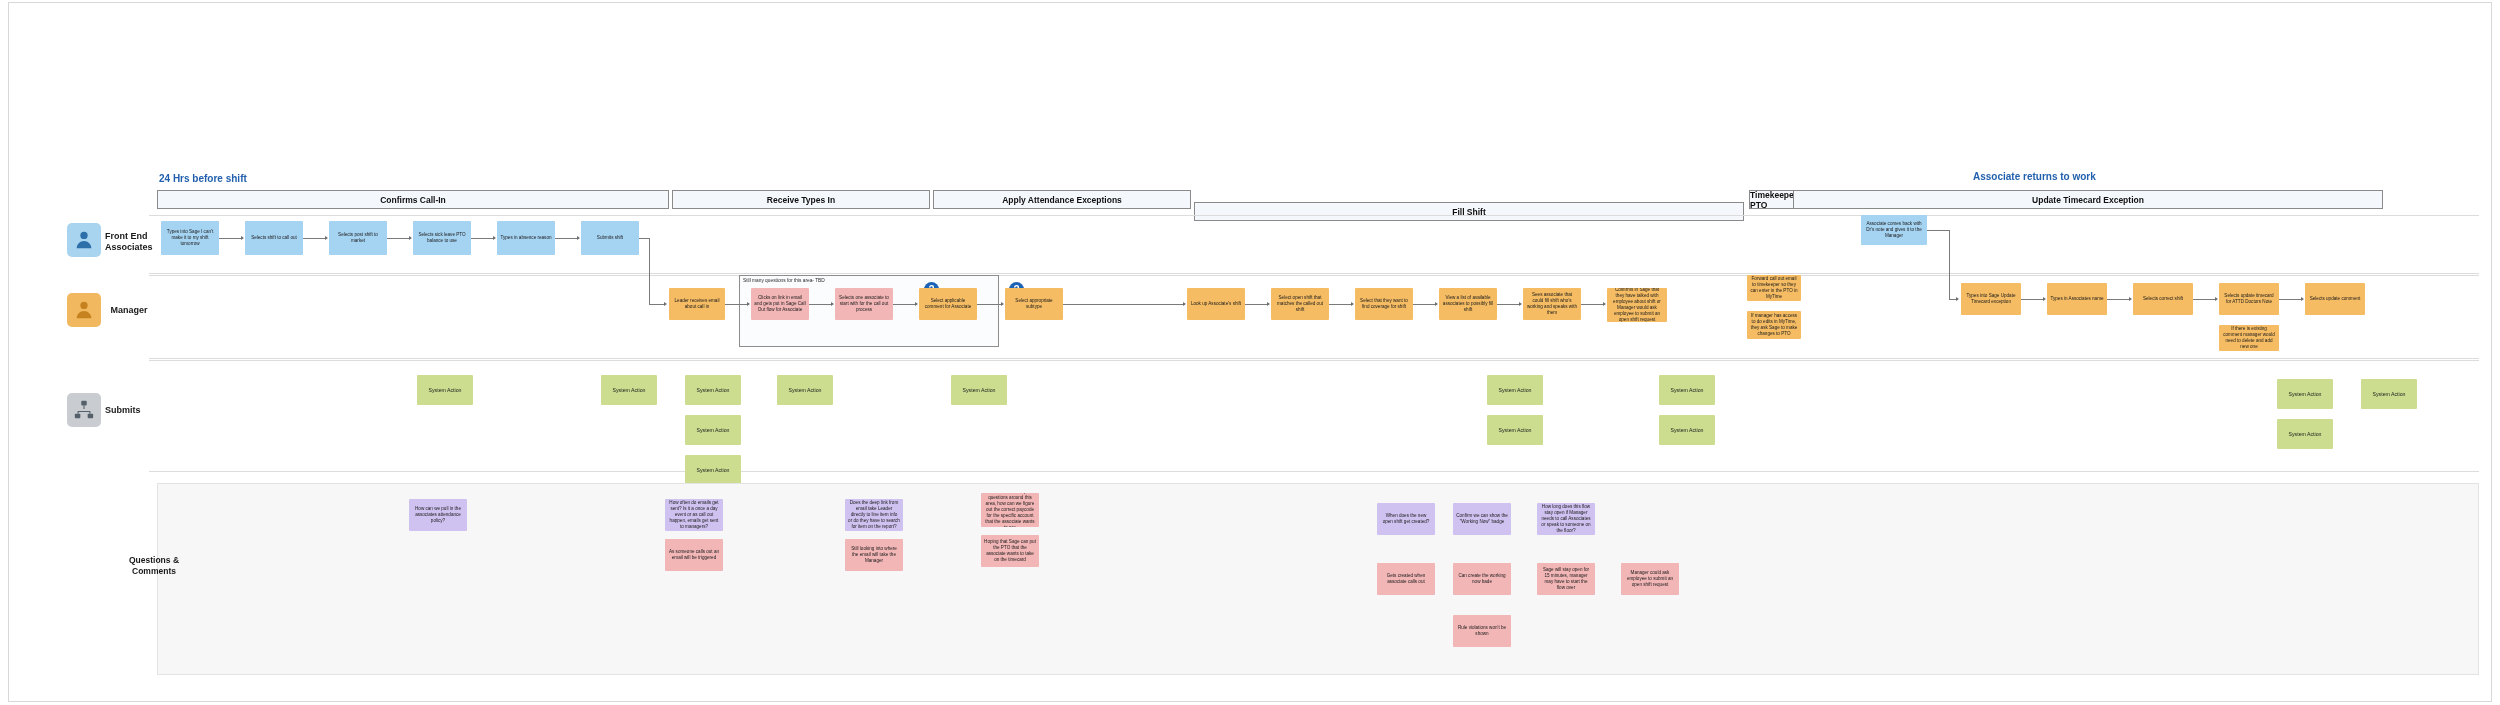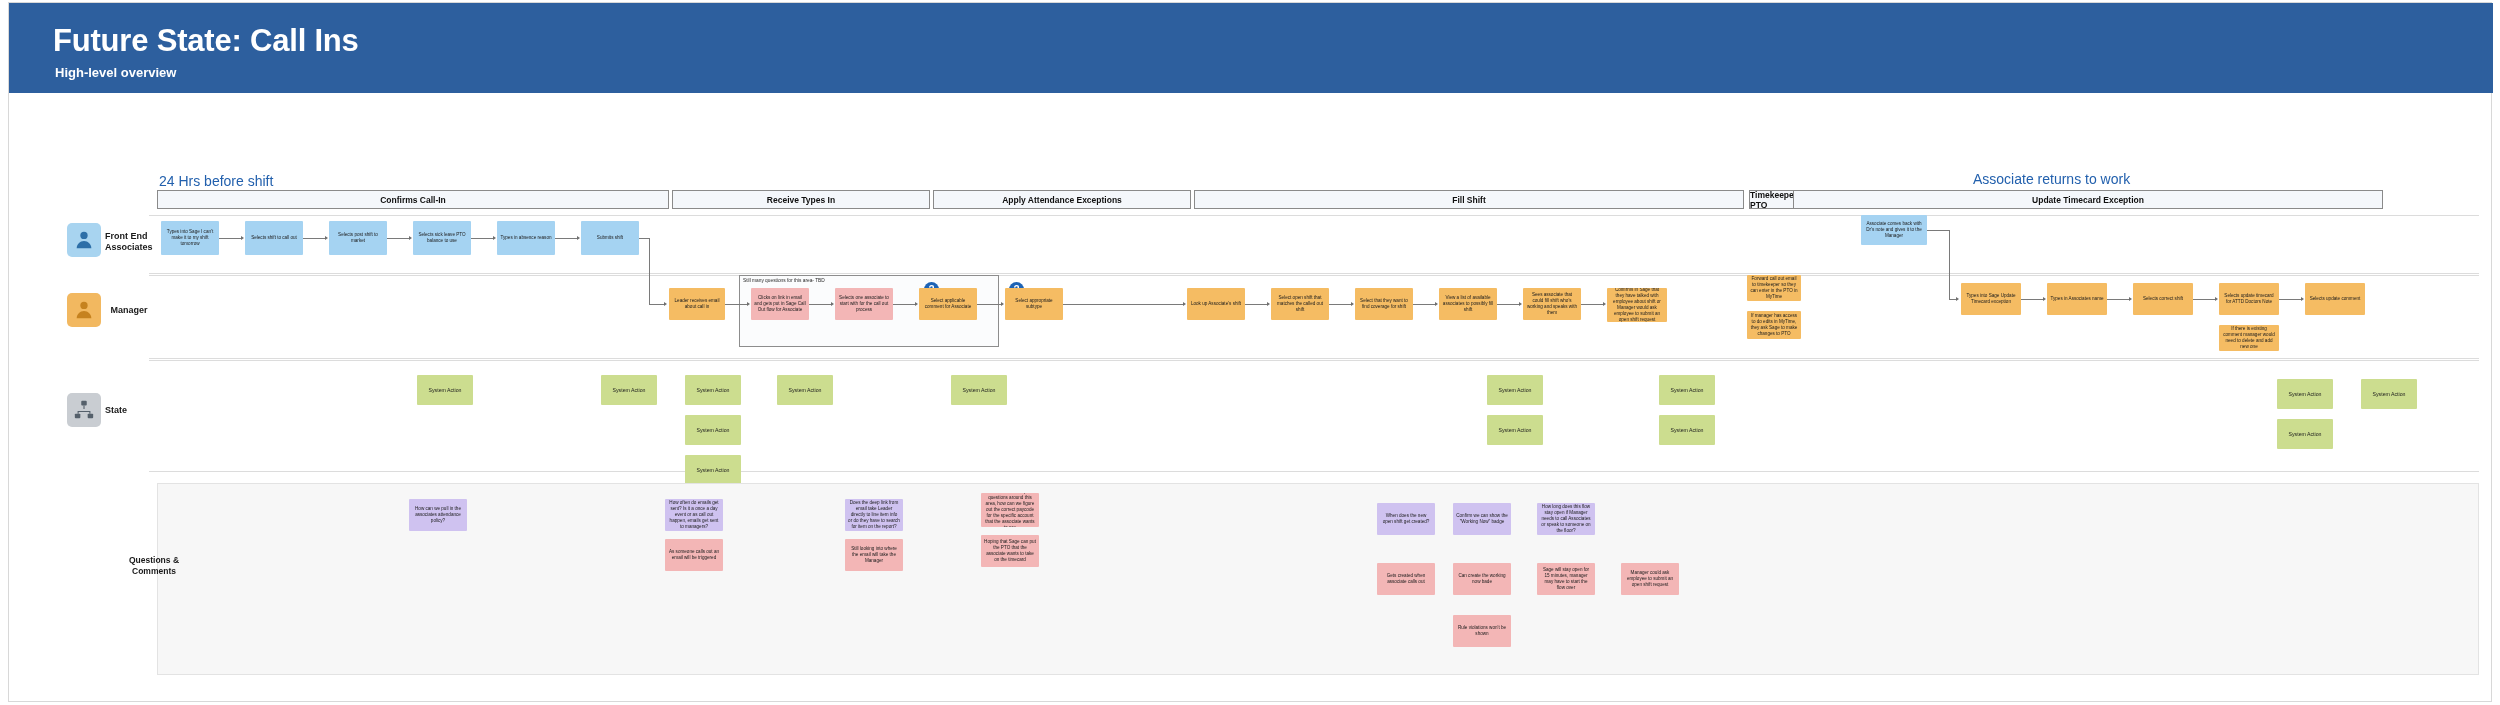--- a/index.html
+++ b/index.html
@@ -28,21 +28,21 @@
     font-size:13px; font-weight:bold; color:#ffffff;
   }
   
   .scenario{
     position:absolute; left:48px; top:105px; width:420px;
     font-size:10.5px; line-height:14px; color:#1a1a1a;
   }
   .scenario b{ font-weight:bold; }
   
   .timemark{
-    position:absolute; font-size:14px; font-weight:normal; color:#2260ad;
+    position:absolute; font-size:10px; font-weight:bold; color:#2260ad;
   }
   
   .phasebar{
     position:absolute; height:19px; top:187px;
     background:#f4f7fb; border:1.5px solid #8a8a8a;
     display:flex; align-items:center; justify-content:center;
   }
   .phasebar span{ font-size:8.5px; font-weight:bold; color:#101010; }
   
   .lane-sep{ position:absolute; left:140px; width:2330px; height:1px; background:#dcdcdc;}
@@ -99,42 +99,38 @@
   .qlabel{
     position:absolute; font-size:8.5px; font-weight:bold; color:#1a1a1a;
     text-align:center; width:90px; line-height:11px;
   }
 </style>
 </head>
 <body>
 
 <div class="board">
 
-  <div class="hdr">
-    <h1>Future State: Call Ins</h1>
-    <h2>High-level overview</h2>
-  </div>
 
 
   <div id="timemarks">
       <div class="timemark" style="left:150px;top:170px;">24 Hrs before shift</div>
       <div class="timemark" style="left:1964px;top:168px;">Associate returns to work</div>
     </div>
 
   <div id="phases">
       <div class="phasebar" style="left:148px;width:512px;">
         <span>Confirms Call-In</span>
       </div>
       <div class="phasebar" style="left:663px;width:258px;">
         <span>Receive Types In</span>
       </div>
       <div class="phasebar" style="left:924px;width:258px;">
         <span>Apply Attendance Exceptions</span>
       </div>
-      <div class="phasebar" style="left:1185px;width:550px;">
+      <div class="phasebar" style="left:1185px;width:550px;margin-top:12px;">
         <span>Fill Shift</span>
       </div>
       <div class="phasebar" style="left:1740px;width:115px;">
         <span>Timekeeper to Approve PTO</span>
       </div>
       <div class="phasebar" style="left:1784px;width:590px;">
         <span>Update Timecard Exception</span>
       </div>
     </div>
 
@@ -168,21 +164,21 @@
 
   <div class="lane-icon gray" style="left:58px; top:390px">
     <svg viewBox="0 0 24 24" fill="#55606b">
         <rect x="9" y="2" width="6" height="5" rx="1"></rect>
         <rect x="2" y="16" width="6" height="5" rx="1"></rect>
         <rect x="16" y="16" width="6" height="5" rx="1"></rect>
         <path d="M11.4 7h1.2v4h-1.2zM5 16v-3h14v3h-1.2v-1.8H6.2V16z"></path>
       </svg>
   </div>
   <div class="lane-label" style="left:96px; top:402px; width:48px; text-align:left;">
-    <span>State</span>
+    <span>Submits</span>
   </div>
 
   <div id="groupbox-host">
       <div class="groupbox" style="left:730px;top:272px;width:260px;height:72px;"></div>
       <div class="groupbox-title" style="left:734px;top:275px;">Still many questions for this area- TBD</div>
       <div class="qbadge" style="left:915px;top:279px;">?</div>
       <div class="qbadge" style="left:1000px;top:279px;">?</div>
     </div>
 
   <div id="connectors">

